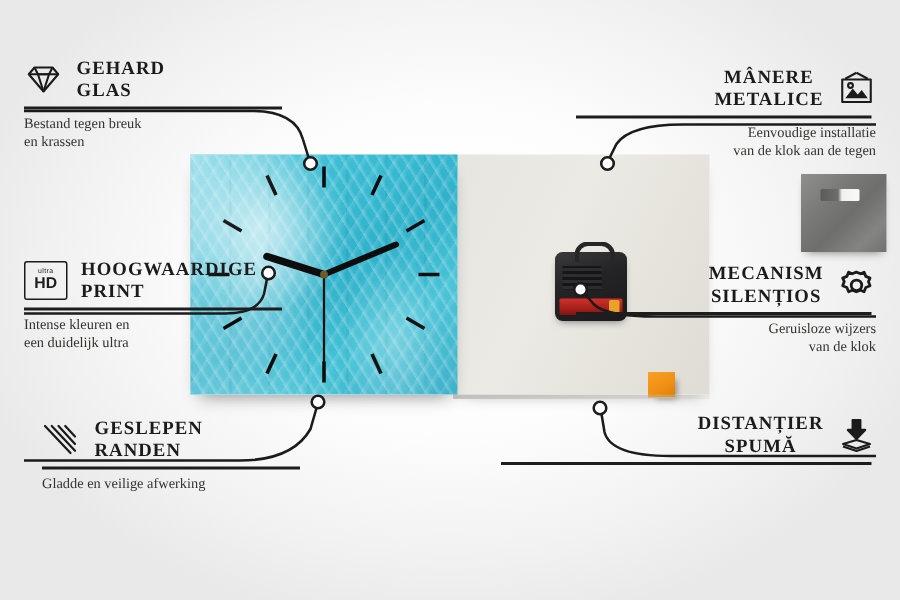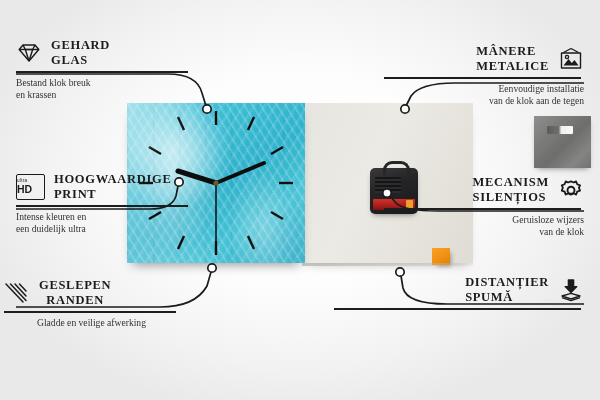--- a/index.html
+++ b/index.html
@@ -101,26 +101,26 @@
   .feat .title{
     font-size:12.5px;letter-spacing:.7px;color:#1b1b1b;font-weight:700;
     line-height:14.5px;text-transform:uppercase;white-space:pre-line;
   }
   .feat .rule{height:1.6px;background:#1d1d1d;margin-top:4px;}
   .feat .desc{
     font-size:9.6px;color:#33332f;line-height:12.2px;margin-top:4px;white-space:pre-line;
   }
   .feat.left .head{justify-content:flex-start;}
   .feat.right .head{justify-content:flex-end;}
-  .feat.right .title{text-align:left;}
+  .feat.right .title{text-align:center;}
   .feat.right .desc{text-align:right;}
   .icon{width:26px;height:24px;flex:0 0 26px;display:block;}
   .hdbox{
     width:27px;height:24px;border:1.6px solid #1b1b1b;border-radius:2px;
-    display:flex;flex-direction:column;align-items:flex-start;justify-content:center;
+    display:flex;flex-direction:column;align-items:center;justify-content:center;
     line-height:1;flex:0 0 27px;
   }
   .hdbox .u{font-size:4.6px;letter-spacing:.3px;color:#1b1b1b;font-family:"Liberation Sans",sans-serif;}
   .hdbox .h{font-size:10.5px;font-weight:700;color:#1b1b1b;font-family:"Liberation Sans",sans-serif;margin-top:.5px;}
 </style>
 </head>
 <body>
 
 <div id="stage">
 
@@ -196,39 +196,39 @@
           <path d="M3.2 8.5 H22.8"></path>
             <path d="M7 4 L9.3 8.5 L13 20"></path>
           <path d="M19 4 L16.7 8.5 L13 20"></path>
             <path d="M9.3 8.5 H16.7"></path>
         </g>
       </svg>
       <div class="title">GEHARD
 GLAS</div>
     </div>
     <div class="rule" style="width:172px;"></div>
-    <div class="desc">Bestand klok breuk
+    <div class="desc">Bestand tegen breuk
 en krassen</div>
   </div>
 
   <div class="feat left" style="left:16px;top:172px;width:175px;">
     <div class="head">
       <div class="hdbox">
         <span class="u">ultra</span>
         <span class="h">HD</span>
       </div>
       <div class="title">HOOGWAARDIGE
 PRINT</div>
     </div>
     <div class="rule" style="width:172px;"></div>
     <div class="desc">Intense kleuren en
 een duidelijk ultra</div>
   </div>
 
-  <div class="feat left" style="left:4px;top:278px;width:175px;text-align:center;">
+  <div class="feat left" style="left:28px;top:278px;width:175px;">
     <div class="head">
       <svg class="icon" viewBox="0 0 26 24">
         <g stroke="#1b1b1b" stroke-width="1.5" stroke-linecap="round">
           <line x1="2" y1="3" x2="19" y2="21"></line>
           <line x1="6.5" y1="3" x2="22" y2="19.5"></line>
           <line x1="11" y1="3" x2="22" y2="15"></line>
           <line x1="15.5" y1="3" x2="22" y2="10"></line>
         </g>
       </svg>
       <div class="title">GESLEPEN

